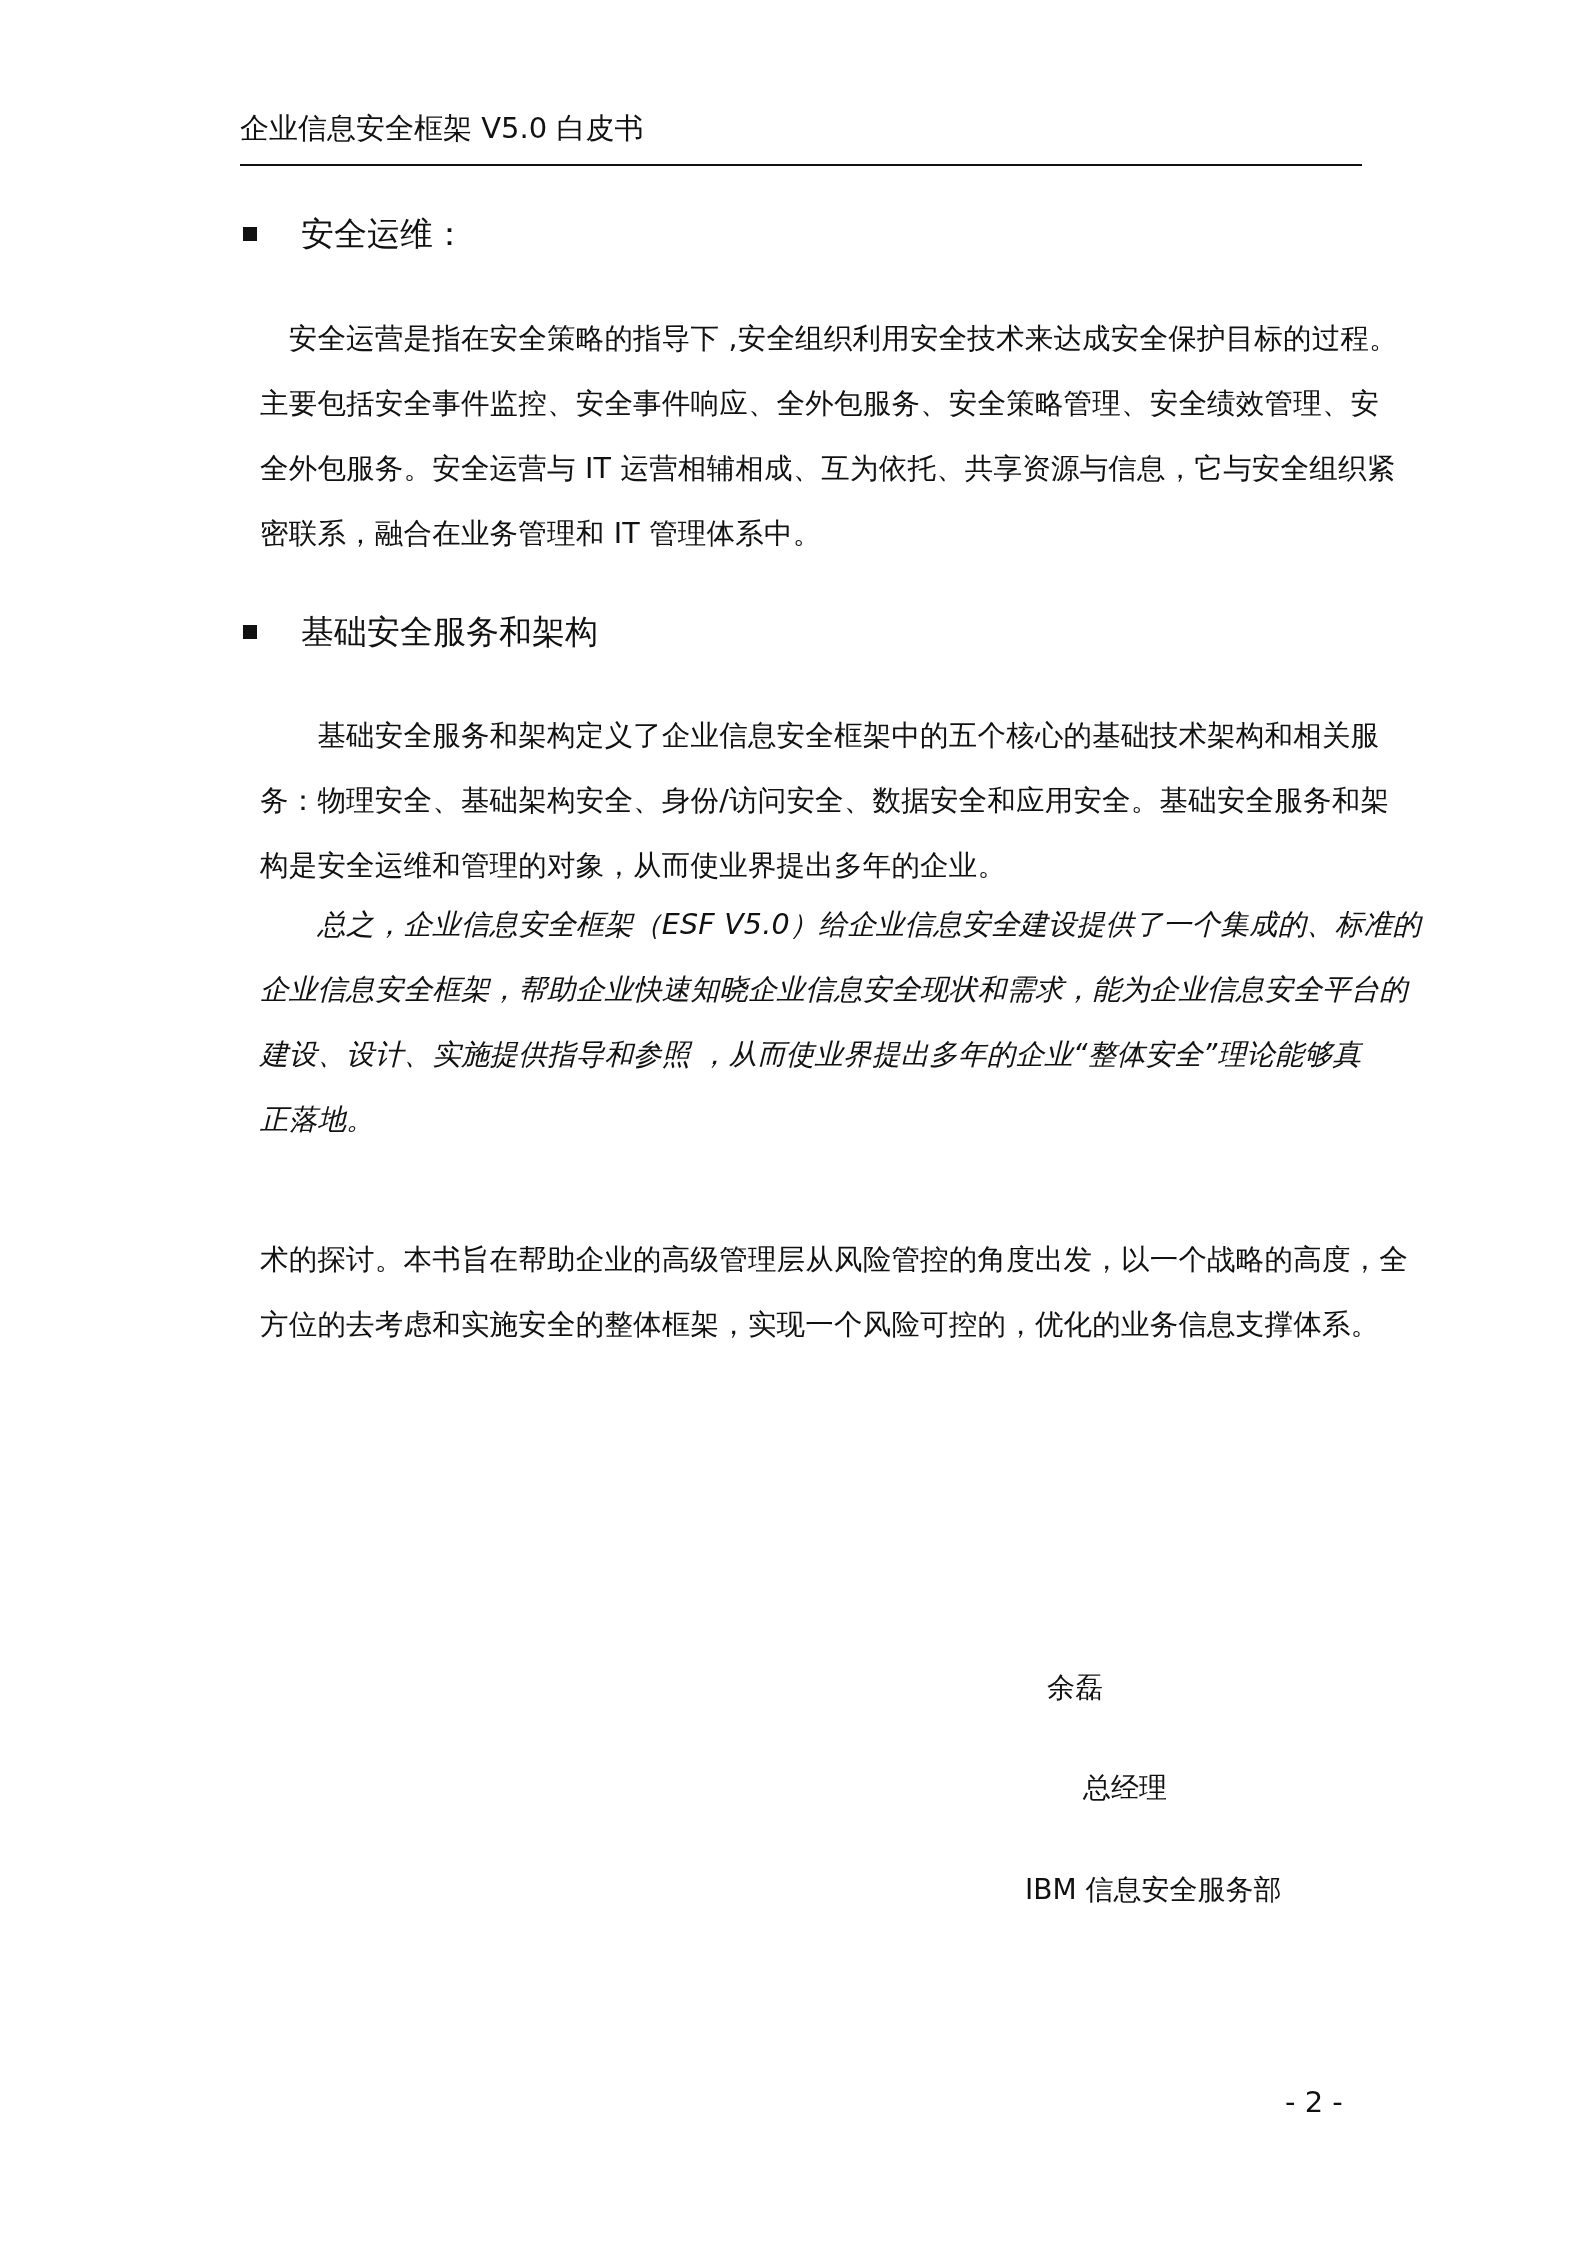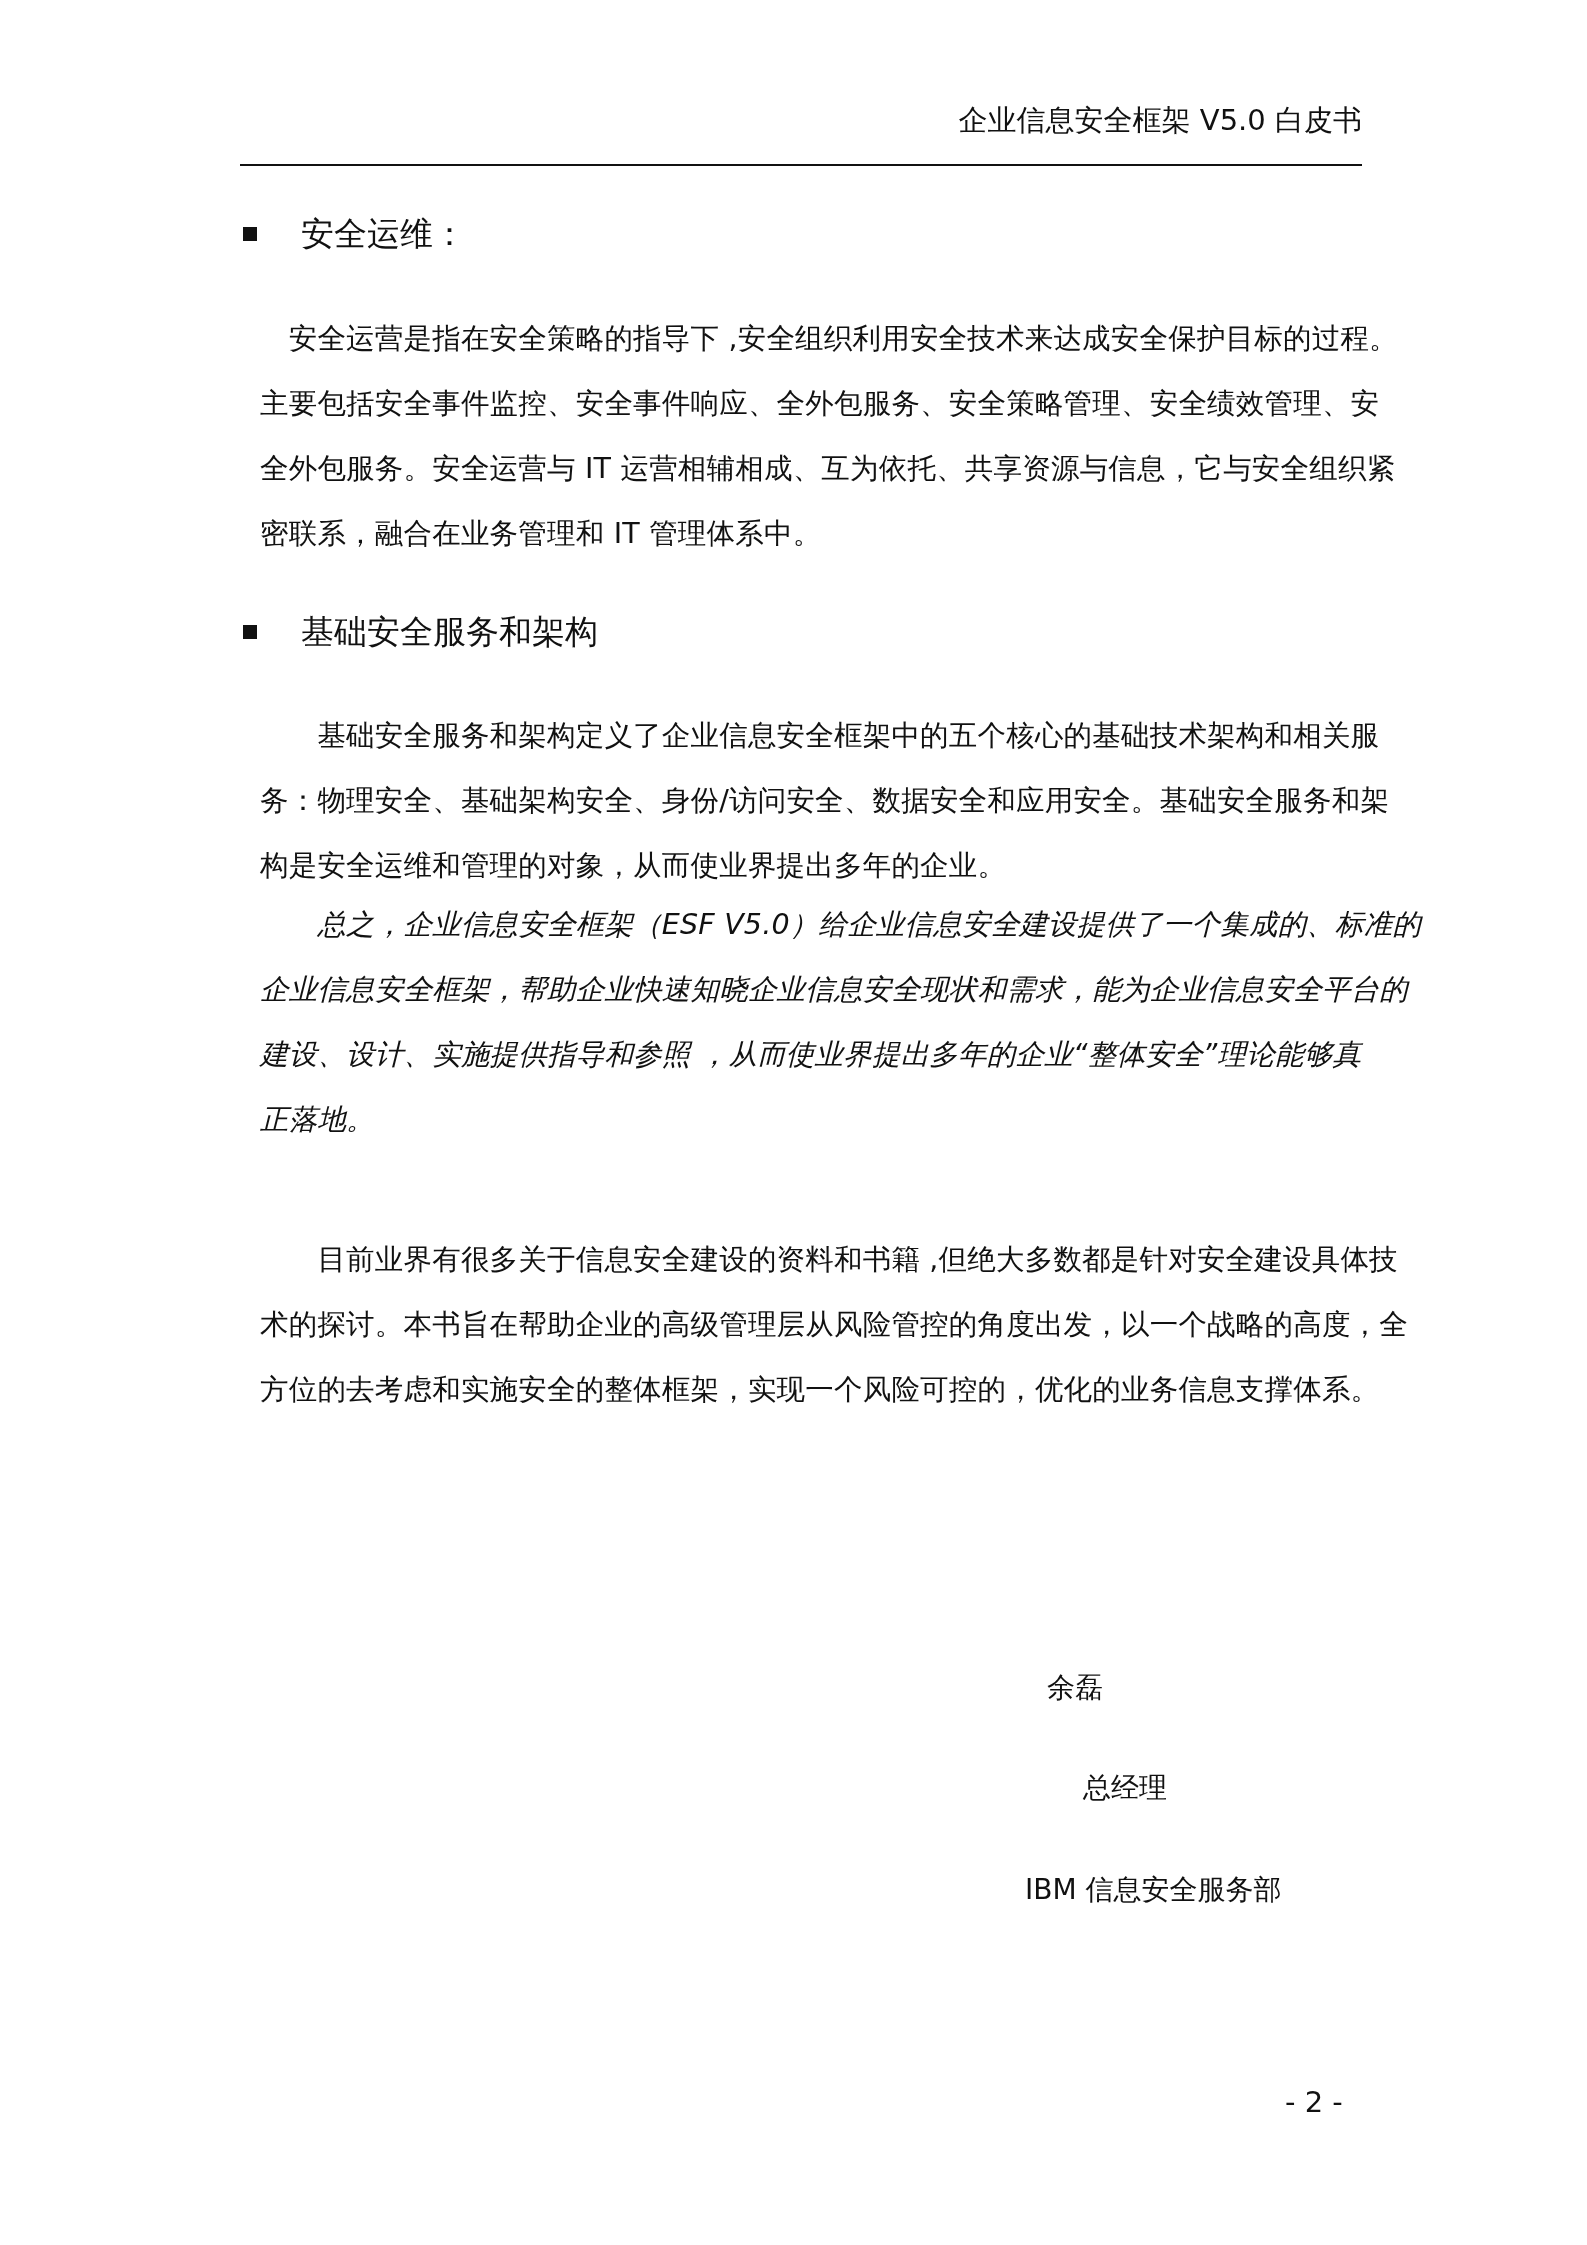--- a/index.html
+++ b/index.html
@@ -1,18 +1,18 @@
 <!DOCTYPE html>
 <html><head>
 <meta charset="utf-8">
 <style>
   html, body { margin: 0; padding: 0; background: #ffffff; }
   body { width: 1587px; height: 2245px; position: relative; overflow: hidden;
          font-family: "DejaVu Sans", "Liberation Sans", sans-serif; color: #111111; }
-  .header { position: absolute; left: 240px; top: 100px; width: 1122px; text-align: right;
+  .header { position: absolute; left: 240px; top: 108px; width: 1122px; text-align: left;
             font-size: 29px; line-height: 40px; }
   .header-rule { position: absolute; left: 240px; top: 164px; width: 1122px; height: 2px; background: #111; }
   .bullet { position: absolute; left: 240px; font-size: 33px; line-height: 40px; display: flex; align-items: center; }
   .bullet .sq { width: 14px; height: 14px; background: #111; margin-right: 44px; margin-left: 3px; }
   .para { position: absolute; left: 240px; width: 1122px; font-size: 28.5px; line-height: 65px;
           text-align: justify; letter-spacing: 0.2px; }
   .para .line { display: block; white-space: nowrap; margin-left: 20px; }
   .sig { position: absolute; font-size: 28px; line-height: 40px; }
   .pagenum { position: absolute; left: 1285px; top: 2082px; font-size: 29px; line-height: 40px; }
 </style>
@@ -46,21 +46,20 @@
 </div>
 
 <div class="para" style="top:892px;font-style:italic;">
   <span class="line">　　总之，企业信息安全框架（ESF V5.0）给企业信息安全建设提供了一个集成的、标准的</span>
   <span class="line">企业信息安全框架，帮助企业快速知晓企业信息安全现状和需求，能为企业信息安全平台的</span>
   <span class="line">建设、设计、实施提供指导和参照 ，从而使业界提出多年的企业“整体安全”理论能够真</span>
   <span class="line">正落地。</span>
 </div>
 
 <div class="para" style="top:1227px;">
-  <span class="line">　　目前业界有很多关于信息安全建设的资料和书籍 ,但绝大多数都是针对安全建设具体技</span>
   <span class="line">术的探讨。本书旨在帮助企业的高级管理层从风险管控的角度出发，以一个战略的高度，全</span>
   <span class="line">方位的去考虑和实施安全的整体框架，实现一个风险可控的，优化的业务信息支撑体系。</span>
 </div>
 
 <div class="sig" style="left:1047px; top:1668px;">余磊</div>
 <div class="sig" style="left:1083px; top:1768px;">总经理</div>
 <div class="sig" style="left:1025px; top:1870px;">IBM 信息安全服务部</div>
 
 <div class="pagenum">- 2 -</div>
 

